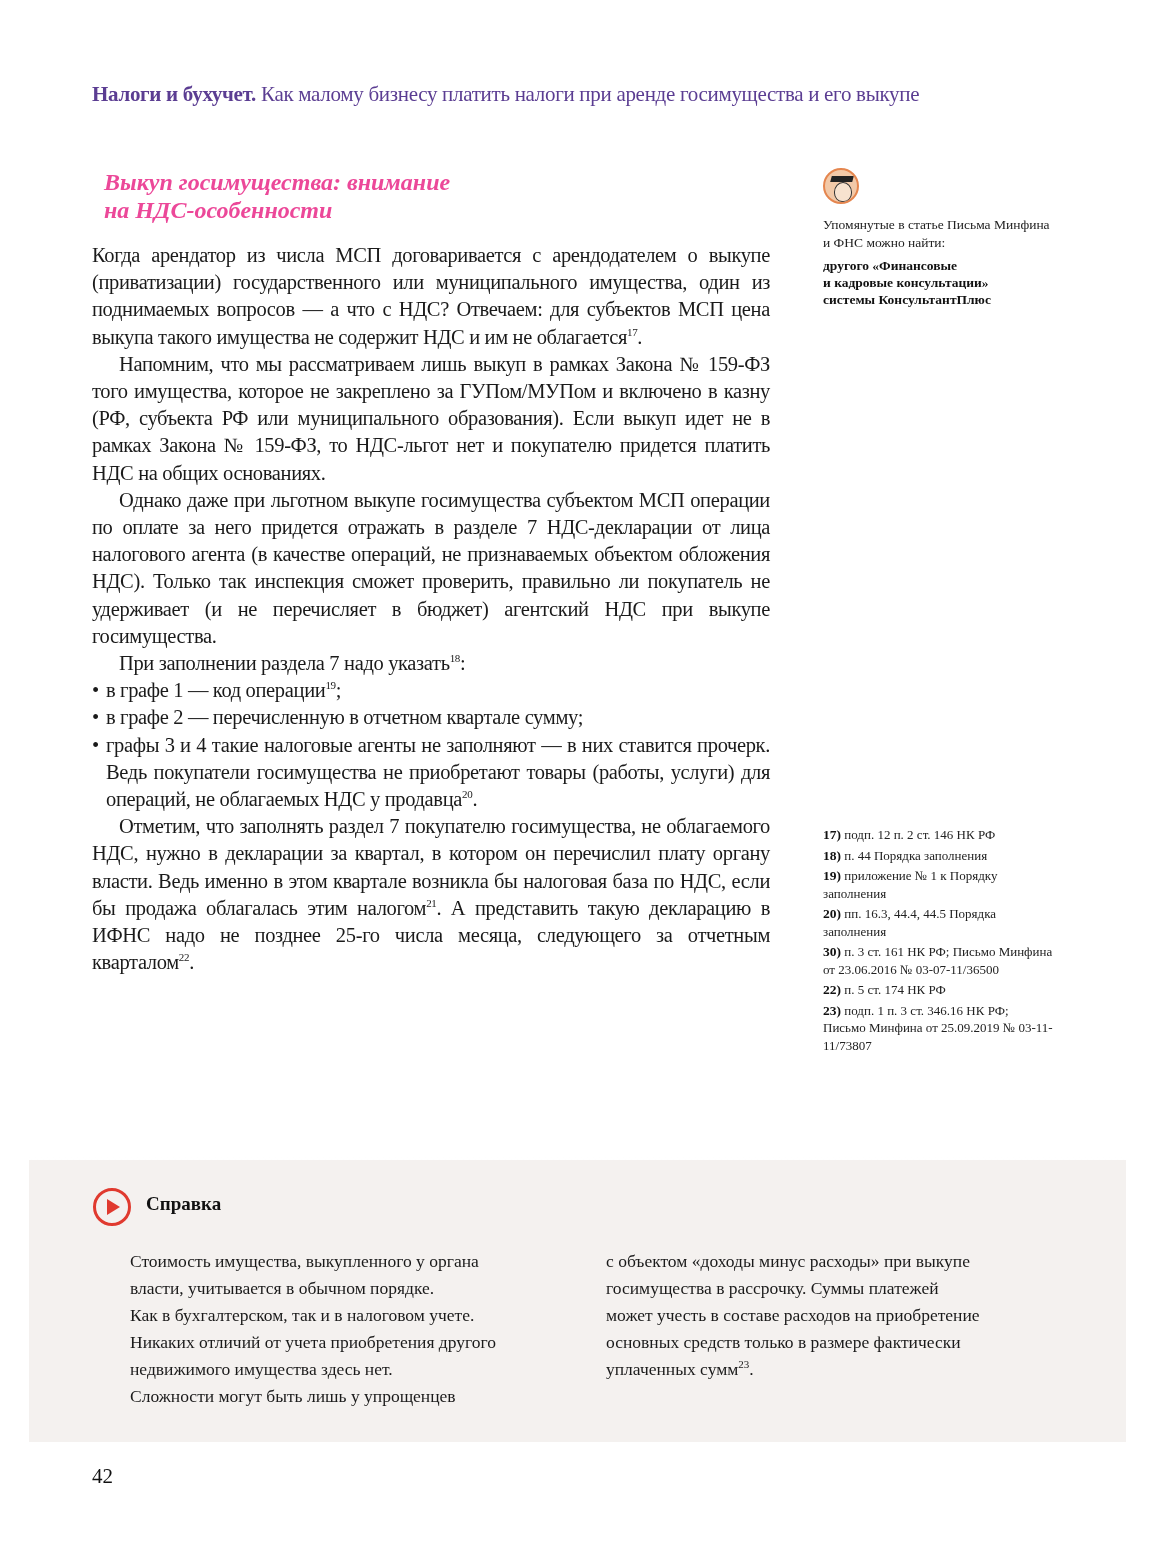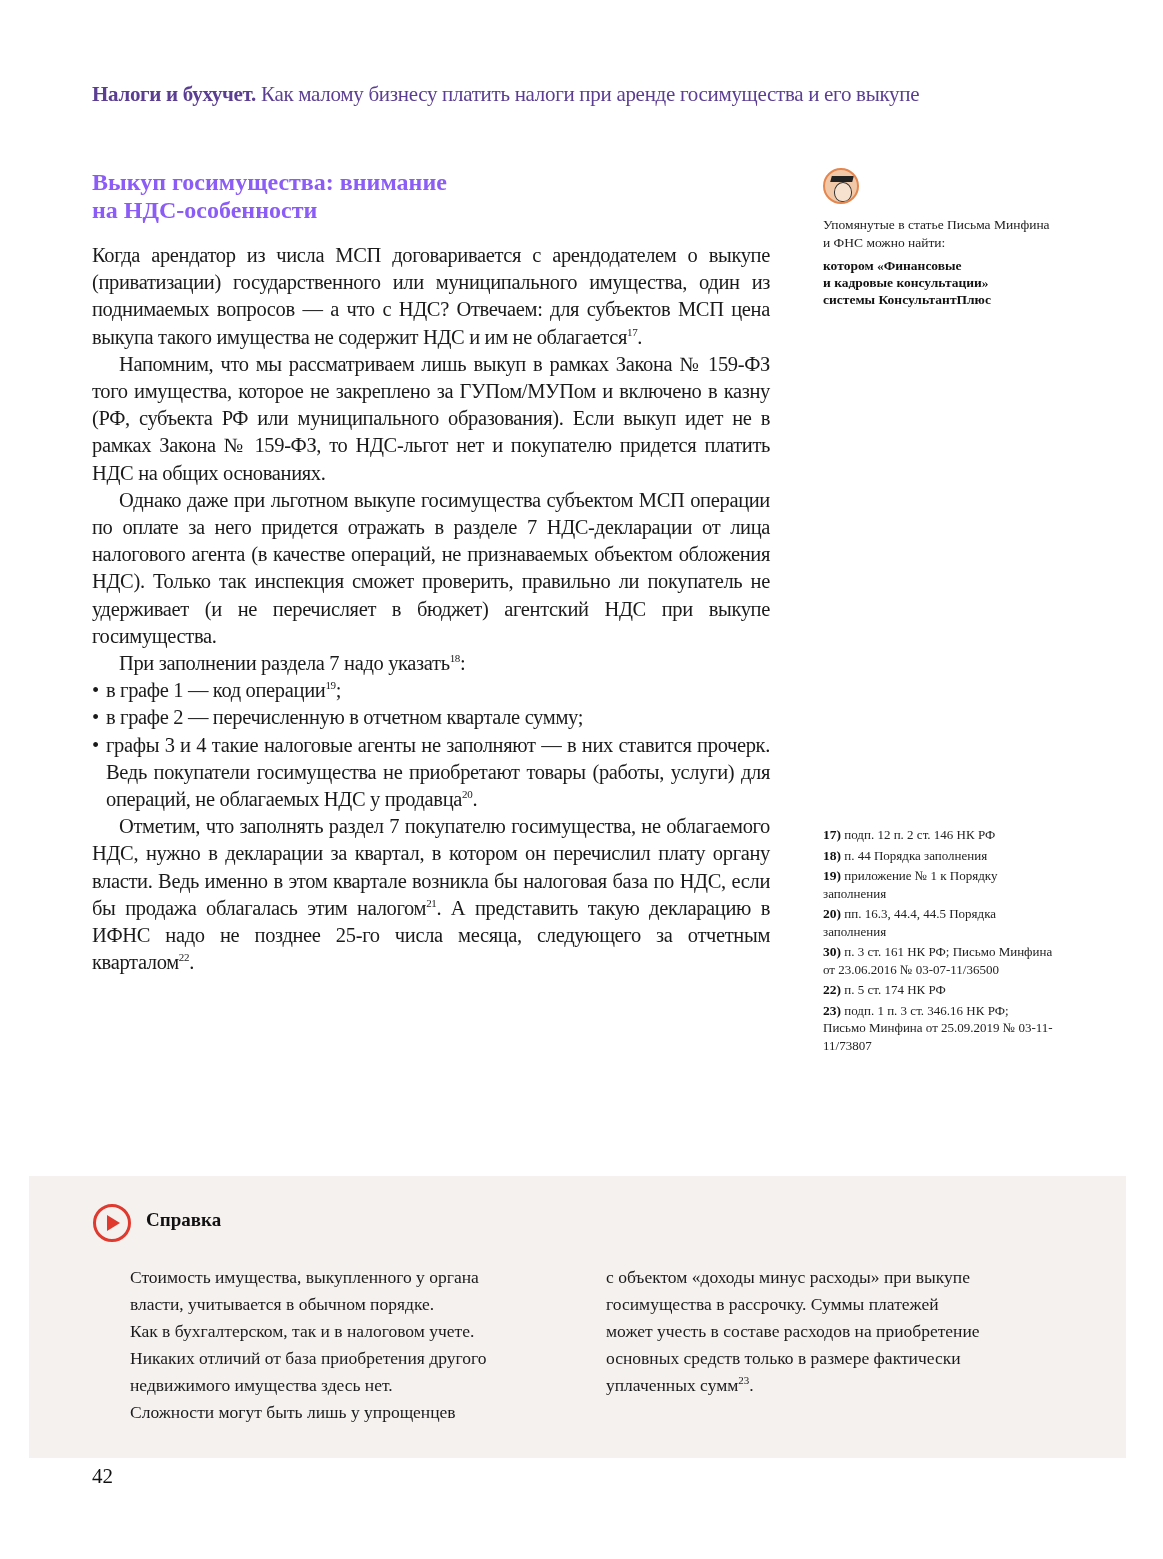--- a/index.html
+++ b/index.html
@@ -1,36 +1,36 @@
 <!DOCTYPE html>
 <html><head>
 <meta charset="utf-8">
 <style>
   html, body { margin: 0; padding: 0; background: #ffffff; }
   body { width: 1163px; height: 1559px; position: relative; overflow: hidden; color: #1a1a1a; }
   .header { position: absolute; left: 92px; top: 82px; font-family: "Liberation Serif", "DejaVu Serif", serif; font-size: 21px; color: #5b3d92; white-space: nowrap; letter-spacing: -0.3px; }
   .header b { font-weight: bold; }
   .main { position: absolute; left: 92px; top: 168px; width: 678px; font-family: "Liberation Serif", "DejaVu Serif", serif; }
-  .title { font-size: 24px; font-weight: bold; line-height: 28px; margin: 0 0 18px 0; color: #8b5cf6; }
+  .title { font-size: 24px; font-weight: bold; line-height: 28px; margin: 0 0 18px 12px; color: #ec4899; font-style: italic; }
   .para { font-size: 20.5px; line-height: 27.2px; text-align: justify; margin: 0; letter-spacing: -0.35px; }
   .para.indent { text-indent: 27px; }
   .bullets { list-style: none; margin: 0; padding: 0; }
   .bullets li { font-size: 20.5px; line-height: 27.2px; text-align: justify; padding-left: 14px; position: relative; letter-spacing: -0.35px; }
   .bullets li::before { content: "•"; position: absolute; left: 0; top: 0; }
   sup { font-size: 11px; line-height: 0; vertical-align: super; }
   .aside { position: absolute; left: 823px; top: 168px; width: 230px; font-family: Liberation Serif, serif; }
   .avatar { width: 36px; height: 36px; border-radius: 50%; background: #f2c9a8; border: 2px solid #e5864f; box-sizing: border-box; position: relative; overflow: hidden; }
   .avatar .face { position: absolute; left: 9px; top: 12px; width: 16px; height: 18px; background: #f7e2cf; border-radius: 50% 50% 45% 45%; border: 1px solid #333; }
   .avatar .cap { position: absolute; left: 6px; top: 6px; width: 22px; height: 6px; background: #222; transform: skewX(-15deg); }
   .aside-note { font-size: 13.5px; line-height: 17.5px; margin-top: 12px; color: #222; }
   .aside-bold { font-size: 13.5px; line-height: 17px; font-weight: bold; margin-top: 6px; color: #111; }
   .footnotes { position: absolute; left: 823px; top: 826px; width: 230px; font-family: "Liberation Serif", "DejaVu Serif", serif; font-size: 13px; line-height: 17.5px; color: #222; }
   .fn { margin-bottom: 3px; }
   .fn b { font-weight: bold; font-size: 13.5px; color: #111; }
-  .box { position: absolute; left: 29px; top: 1160px; width: 1097px; height: 282px; background: #f4f1ef; margin-top: 16px; }
+  .box { position: absolute; left: 29px; top: 1160px; width: 1097px; height: 282px; background: #f4f1ef; }
   .box::before { content: ""; position: absolute; left: 0; top: -3px; width: 100%; height: 6px;
     background: radial-gradient(circle at 3px 0px, #ffffff 2.5px, transparent 3px) repeat-x; background-size: 6px 6px; }
   .box-icon { position: absolute; left: 63px; top: 27px; width: 40px; height: 40px; }
   .box-title { position: absolute; left: 117px; top: 33px; font-family: "Liberation Serif", "DejaVu Serif", serif; font-weight: bold; font-size: 19px; color: #111; }
   .box-col { position: absolute; top: 88px; font-family: "Liberation Serif", "DejaVu Serif", serif; font-size: 17.5px; line-height: 27px; color: #1a1a1a; }
   .box-col.left { left: 101px; width: 440px; }
   .box-col.right { left: 577px; width: 450px; }
   .box-col .ln { display: block; white-space: nowrap; }
   .page-num { position: absolute; left: 92px; top: 1464px; font-family: "Liberation Serif", "DejaVu Serif", serif; font-size: 21px; color: #111; }
 </style>
@@ -59,21 +59,21 @@
   <p class="para indent"><span>Отметим, что заполнять раздел 7 покупателю госимущества, не облагаемого НДС, нужно в декларации за квартал, в котором он перечислил плату органу власти. Ведь именно в этом квартале возникла бы налоговая база по НДС, если бы продажа облагалась этим налогом</span><sup>21</sup><span>. А представить такую декларацию в ИФНС надо не позднее 25-го числа месяца, следующего за отчетным кварталом</span><sup>22</sup><span>.</span></p>
 </div>
 
 <div class="aside">
   <div class="avatar">
     <div class="face"></div>
     <div class="cap"></div>
   </div>
   <div class="aside-note">Упомянутые в статье Письма Минфина и ФНС можно найти:</div>
   <div class="aside-bold">
-    <span>котором «Финансовые</span><br>
+    <span>другого «Финансовые</span><br>
     <span>и кадровые консультации»</span><br>
     <span>системы КонсультантПлюс</span>
   </div>
 </div>
 
 <div class="footnotes">
   <div class="fn"><b>17)</b> <span>подп. 12 п. 2 ст. 146 НК РФ</span></div>
   <div class="fn"><b>18)</b> <span>п. 44 Порядка заполнения</span></div>
   <div class="fn"><b>19)</b> <span>приложение № 1 к Порядку заполнения</span></div>
   <div class="fn"><b>20)</b> <span>пп. 16.3, 44.4, 44.5 Порядка заполнения</span></div>
@@ -85,21 +85,21 @@
 <div class="box">
   <svg class="box-icon" viewBox="0 0 40 40">
     <circle cx="20" cy="20" r="17.5" fill="none" stroke="#e03a2f" stroke-width="3"></circle>
     <polygon points="15,12 28,20 15,28" fill="#e03a2f"></polygon>
   </svg>
   <div class="box-title">Справка</div>
   <div class="box-col left">
     <span class="ln">Стоимость имущества, выкупленного у органа</span>
     <span class="ln">власти, учитывается в обычном порядке.</span>
     <span class="ln">Как в бухгалтерском, так и в налоговом учете.</span>
-    <span class="ln">Никаких отличий от база приобретения другого</span>
+    <span class="ln">Никаких отличий от учета приобретения другого</span>
     <span class="ln">недвижимого имущества здесь нет.</span>
     <span class="ln">Сложности могут быть лишь у упрощенцев</span>
   </div>
   <div class="box-col right">
     <span class="ln">с объектом «доходы минус расходы» при выкупе</span>
     <span class="ln">госимущества в рассрочку. Суммы платежей</span>
     <span class="ln">может учесть в составе расходов на приобретение</span>
     <span class="ln">основных средств только в размере фактически</span>
     <span class="ln"><span>уплаченных сумм</span><sup>23</sup><span>.</span></span>
   </div>

